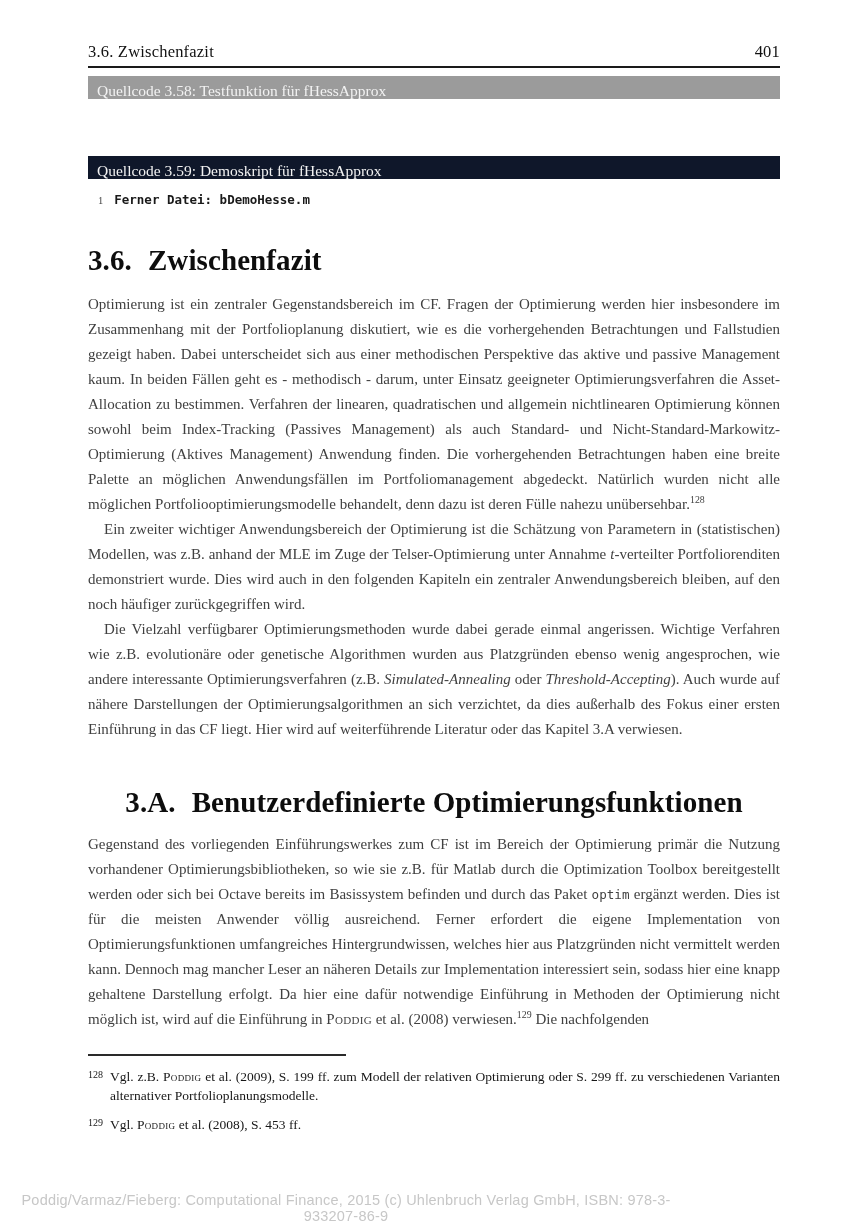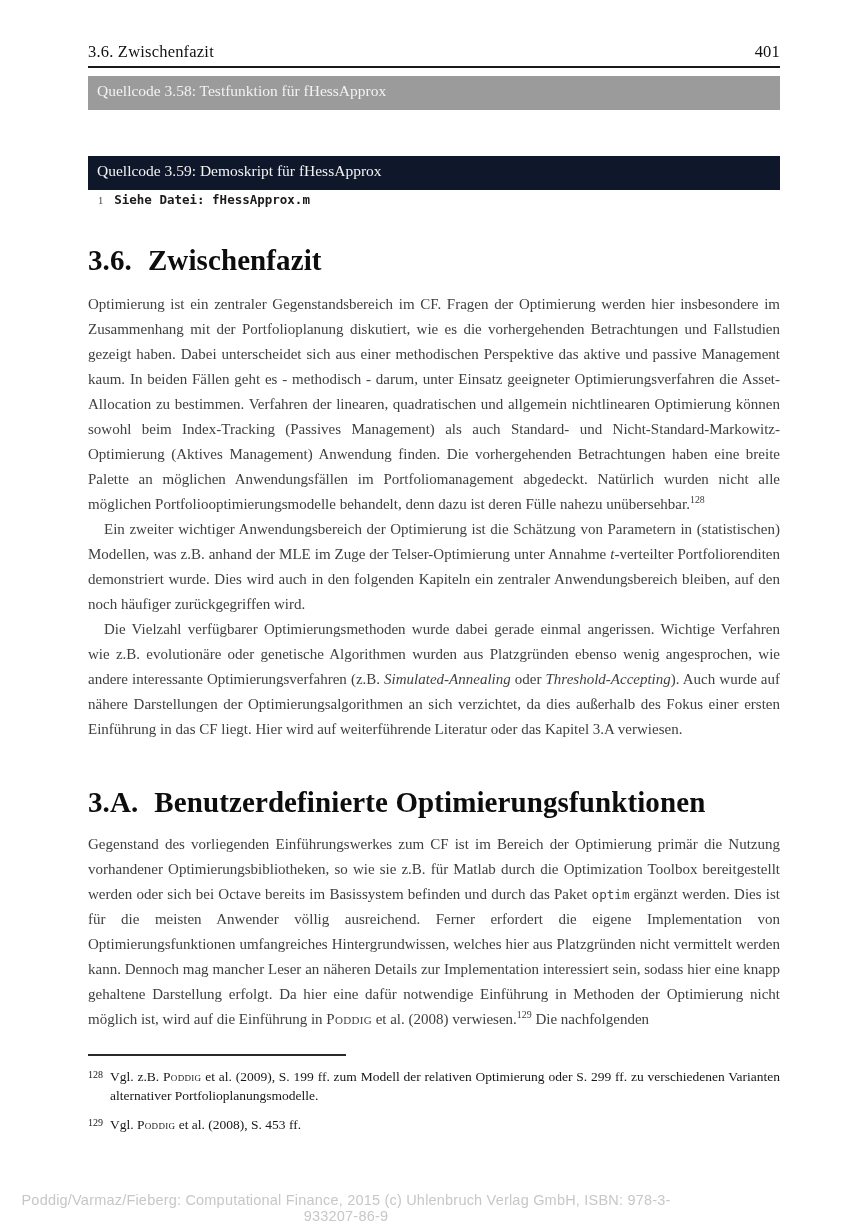--- a/index.html
+++ b/index.html
@@ -19,21 +19,21 @@
     top: 42px;
     display: flex; justify-content: space-between; align-items: flex-end;
     font-size: 16.5px;
     padding-bottom: 4px;
     border-bottom: 2px solid #1a1a1a;
     letter-spacing: 0.2px;
   }
 
   
   .listing-caption {
-    height: 34px; line-height: 29px;
+    height: 23px; line-height: 29px;
     background: #9b9b9b; color: #f2f2f2;
     font-size: 15.5px;
     padding-left: 9px; box-sizing: border-box;
   }
   .cap1 { top: 76px; }
   .cap2 { top: 156px; }
   .listing-code {
     font-family: "DejaVu Sans Mono", monospace;
     font-size: 12.5px; font-weight: bold; color: #1a1a1a;
     padding-left: 10px; box-sizing: border-box;
@@ -46,21 +46,21 @@
     font-weight: normal; font-size: 10.5px; color: #444444;
     display: inline-block; margin-right: 11px;
   }
 
   
   h1.sec {
     margin: 0; font-size: 29px; font-weight: bold; color: #0d0d0d;
     letter-spacing: 0.1px;
   }
   .h36 { top: 244px; }
-  .h3A { top: 786px; }
+  .h3A { top: 786px; text-align: center; }
   .sec-num { margin-right: 16px; }
 
   
   .paras {
     font-size: 15px; line-height: 25px;
     text-align: justify;
     color: #404040;
   }
   .p36 { top: 292px; }
   .p3A { top: 832px; }
@@ -99,21 +99,21 @@
   <div class="abs running-header">
     <span>3.6.  Zwischenfazit</span>
     <span>401</span>
   </div>
 
   <div class="abs listing-caption cap1" style="background-color: rgb(155, 155, 155); color: rgb(242, 242, 242);">Quellcode 3.58: Testfunktion für fHessApprox</div>
 
 
   <div class="abs listing-caption cap2" style="background-color: #0f172a; color: rgb(242, 242, 242);">Quellcode 3.59: Demoskript für fHessApprox</div>
 
-  <div class="abs listing-code code2"><span class="lineno">1</span><span>Siehe Datei: fHessApprox.m</span></div>
+  <div class="abs listing-code code2"><span class="lineno">1</span><span>Ferner Datei: bDemoHesse.m</span></div>
 
   <h1 class="abs sec h36">
     <span class="sec-num">3.6.</span><span>Zwischenfazit</span>
   </h1>
 
   <div class="abs paras p36">
       <p class="body-para"><span>Optimierung ist ein zentraler Gegenstandsbereich im CF. Fragen der Optimierung werden hier insbesondere im Zusammenhang mit der Portfolioplanung diskutiert, wie es die vorhergehenden Betrachtungen und Fallstudien gezeigt haben. Dabei unterscheidet sich aus einer methodischen Perspektive das aktive und passive Management kaum. In beiden Fällen geht es - methodisch - darum, unter Einsatz geeigneter Optimierungsverfahren die Asset-Allocation zu bestimmen. Verfahren der linearen, quadratischen und allgemein nichtlinearen Optimierung können sowohl beim Index-Tracking (Passives Management) als auch Standard- und Nicht-Standard-Markowitz-Optimierung (Aktives Management) Anwendung finden. Die vorhergehenden Betrachtungen haben eine breite Palette an möglichen Anwendungsfällen im Portfoliomanagement abgedeckt. Natürlich wurden nicht alle möglichen Portfoliooptimierungsmodelle behandelt, denn dazu ist deren Fülle nahezu unübersehbar.</span><span class="sup">128</span></p>
       <p class="body-para indent"><span>Ein zweiter wichtiger Anwendungsbereich der Optimierung ist die Schätzung von Parametern in (statistischen) Modellen, was z.B. anhand der MLE im Zuge der Telser-Optimierung unter Annahme </span><span class="i">t</span><span>-verteilter Portfoliorenditen demonstriert wurde. Dies wird auch in den folgenden Kapiteln ein zentraler Anwendungsbereich bleiben, auf den noch häufiger zurückgegriffen wird.</span></p>
       <p class="body-para indent"><span>Die Vielzahl verfügbarer Optimierungsmethoden wurde dabei gerade einmal angerissen. Wichtige Verfahren wie z.B. evolutionäre oder genetische Algorithmen wurden aus Platzgründen ebenso wenig angesprochen, wie andere interessante Optimierungsverfahren (z.B. </span><span class="i">Simulated-Annealing</span><span> oder </span><span class="i">Threshold-Accepting</span><span>). Auch wurde auf nähere Darstellungen der Optimierungsalgorithmen an sich verzichtet, da dies außerhalb des Fokus einer ersten Einführung in das CF liegt. Hier wird auf weiterführende Literatur oder das Kapitel 3.A verwiesen.</span></p>
     </div>

